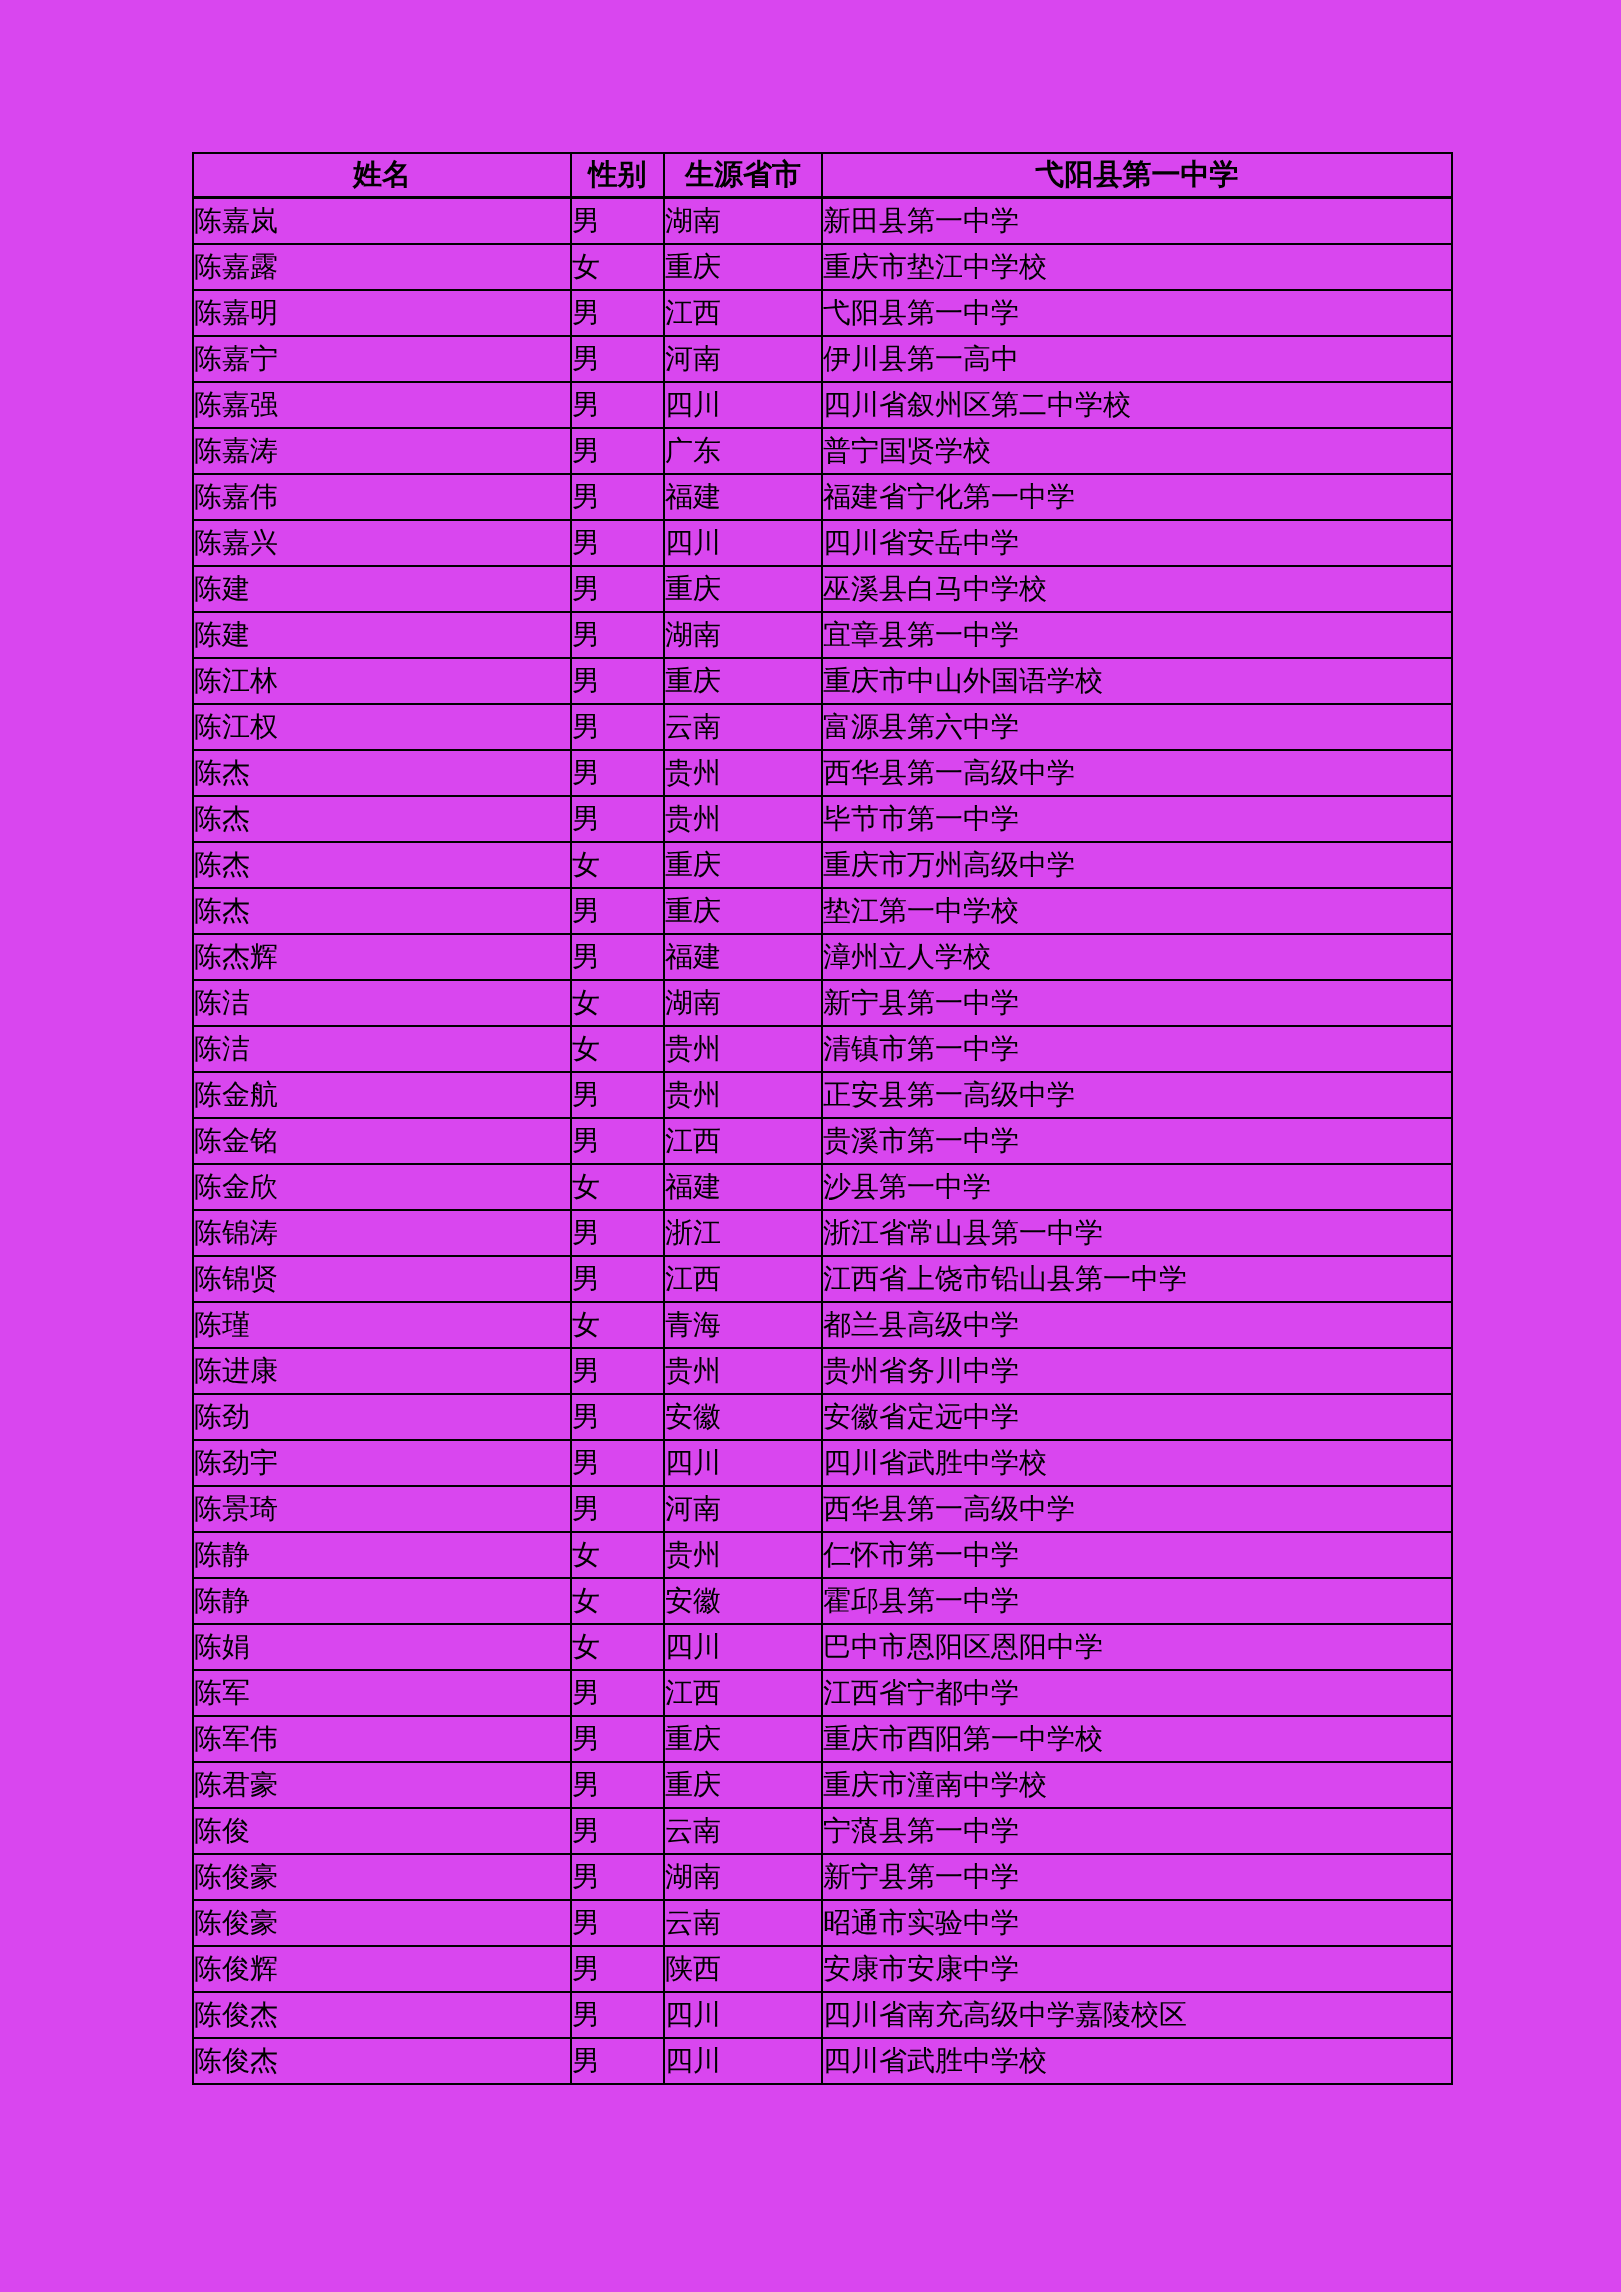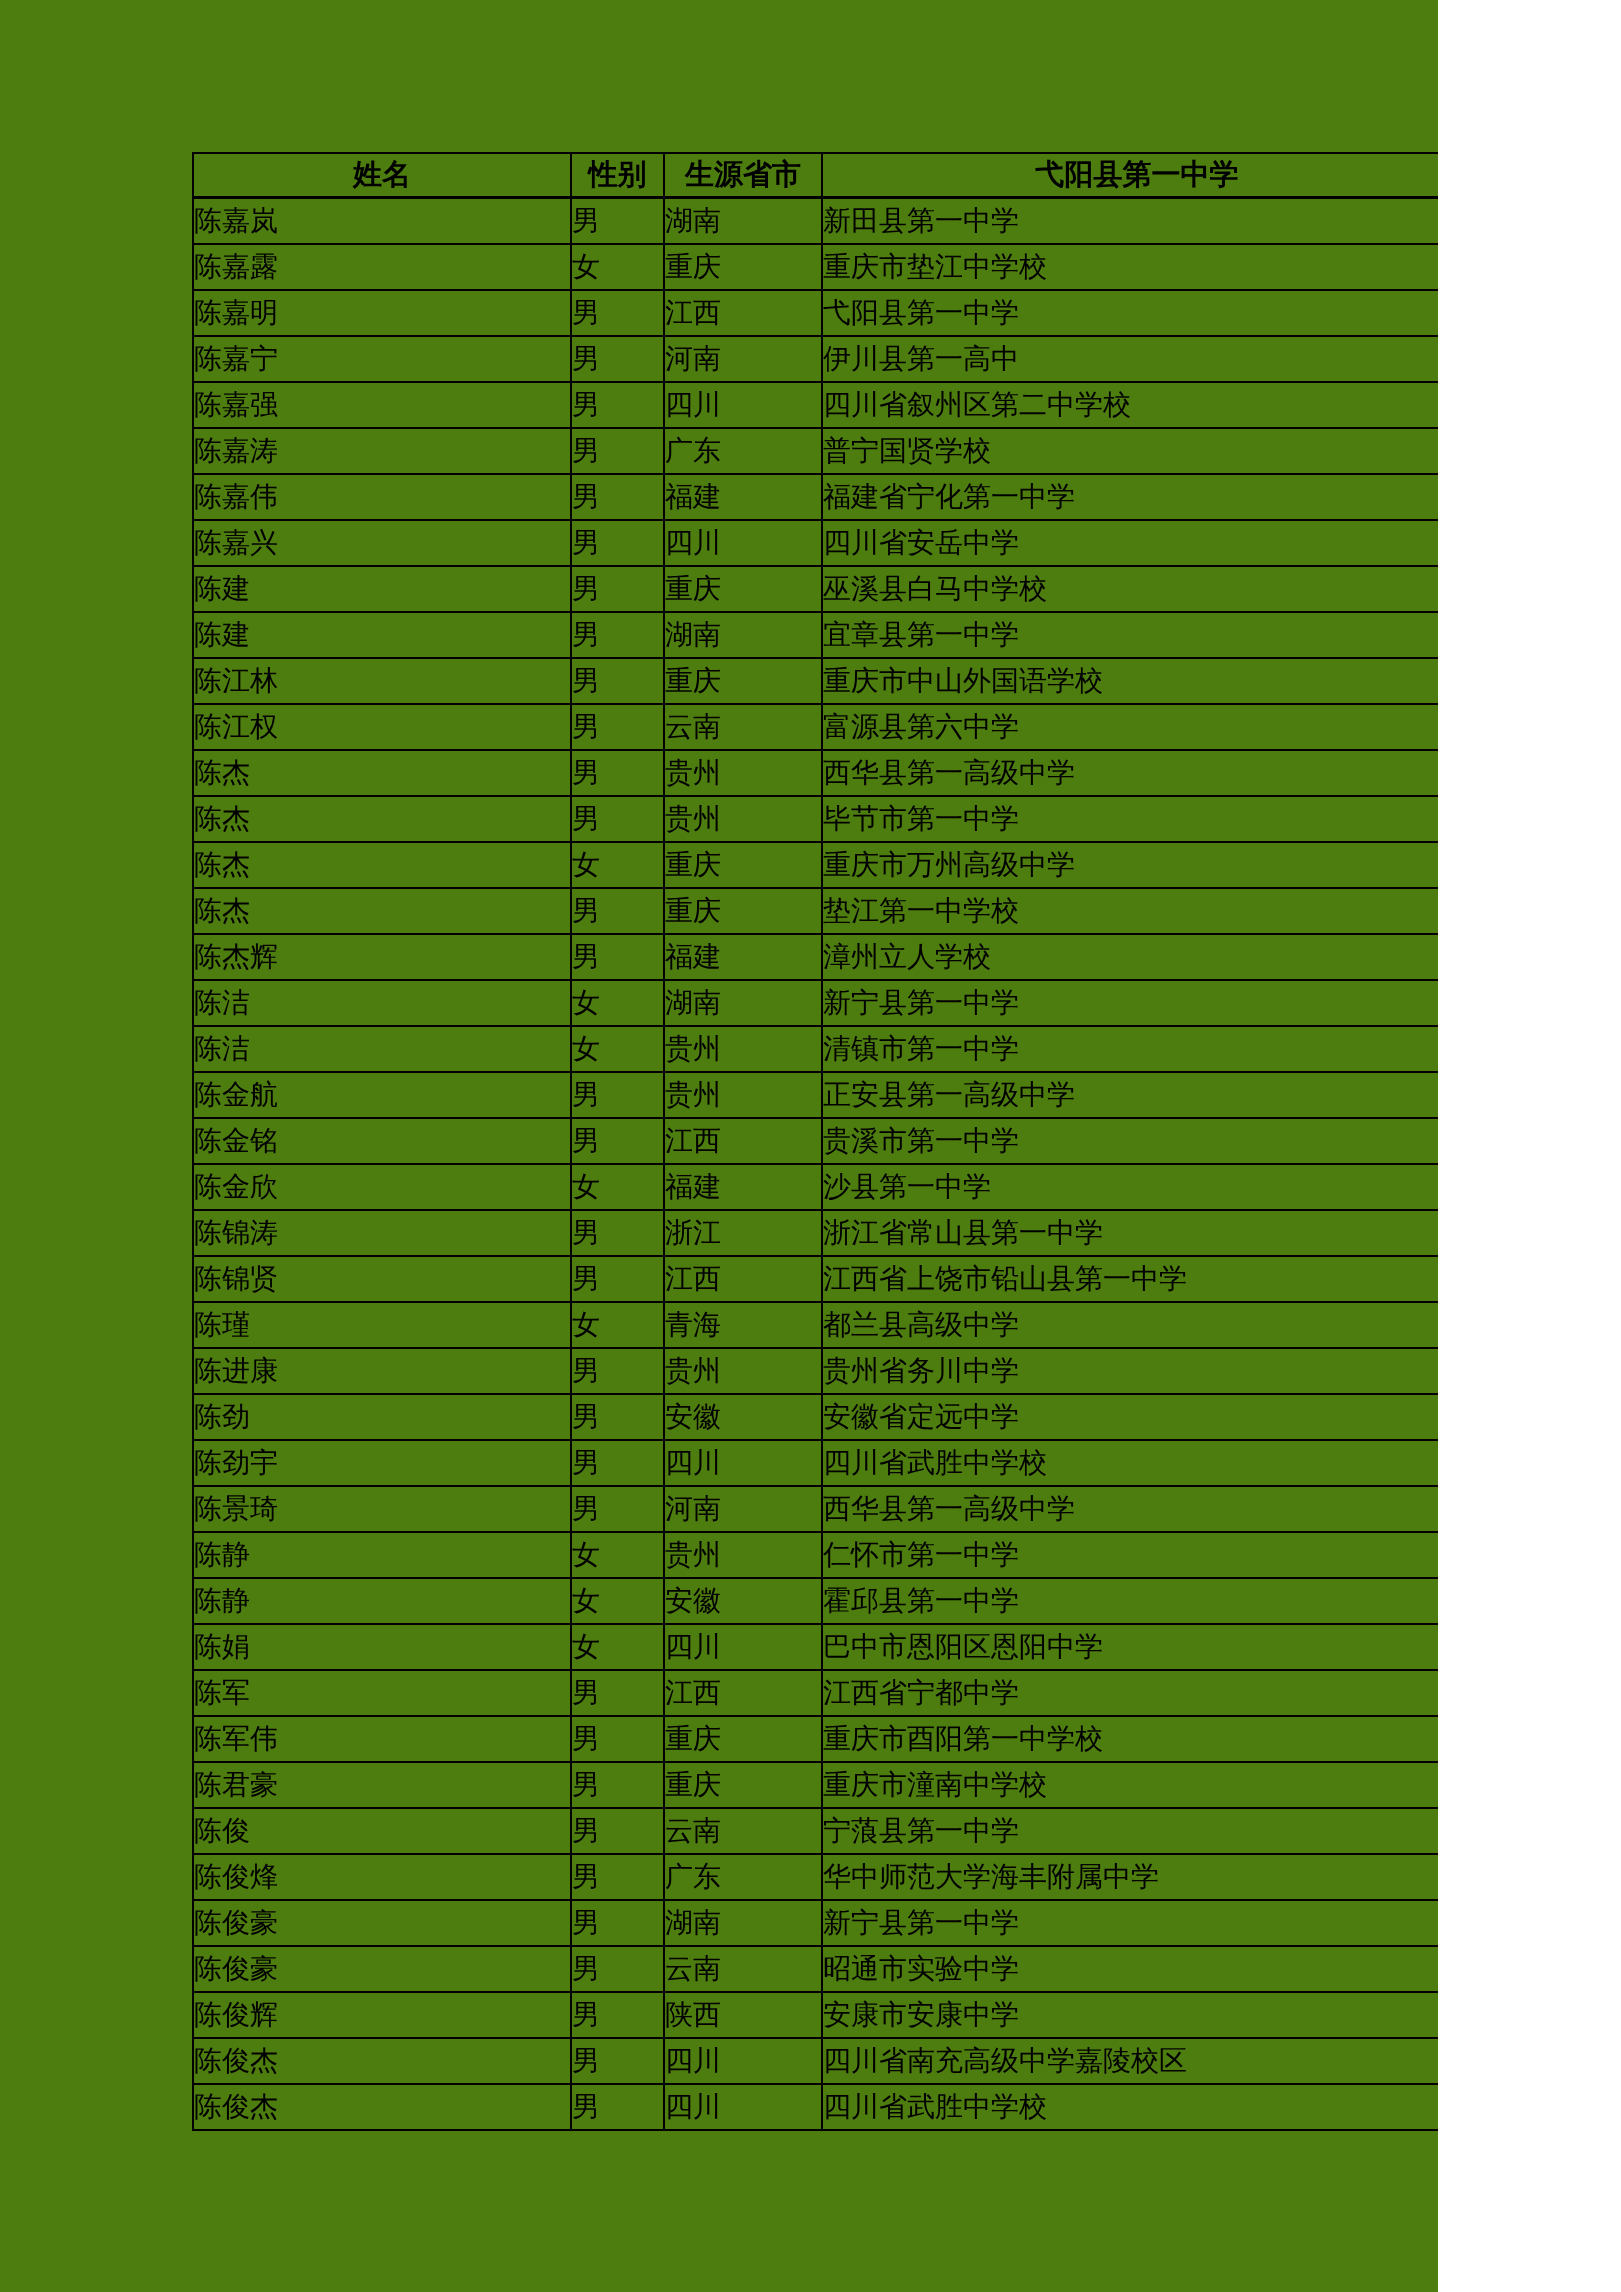--- a/index.html
+++ b/index.html
@@ -4,22 +4,22 @@
 <style>
   html, body { margin: 0; padding: 0; }
   body {
     width: 1621px; height: 2293px;
     background: #ffffff;
     font-family: "Liberation Serif", "DejaVu Serif", serif;
     color: #000;
   }
   .sheet {
     position: relative;
-    width: 1438px; height: 2293px;
-    background: #4d7c0f;
+    width: 1621px; height: 2293px;
+    background: #d946ef;
     overflow: hidden;
   }
   table.roster {
     position: absolute;
     left: 192px; top: 152px;
     width: 1259px;
     border-collapse: collapse;
     table-layout: fixed;
     border: 2.9px solid #000;
   }
@@ -319,26 +319,20 @@
           <td class="c-school">重庆市潼南中学校</td>
         </tr>
 
         <tr>
           <td class="c-name">陈俊</td>
           <td class="c-gender">男</td>
           <td class="c-prov">云南</td>
           <td class="c-school">宁蒗县第一中学</td>
         </tr>
 
-        <tr>
-          <td class="c-name">陈俊烽</td>
-          <td class="c-gender">男</td>
-          <td class="c-prov">广东</td>
-          <td class="c-school">华中师范大学海丰附属中学</td>
-        </tr>
 
         <tr>
           <td class="c-name">陈俊豪</td>
           <td class="c-gender">男</td>
           <td class="c-prov">湖南</td>
           <td class="c-school">新宁县第一中学</td>
         </tr>
 
         <tr>
           <td class="c-name">陈俊豪</td>

